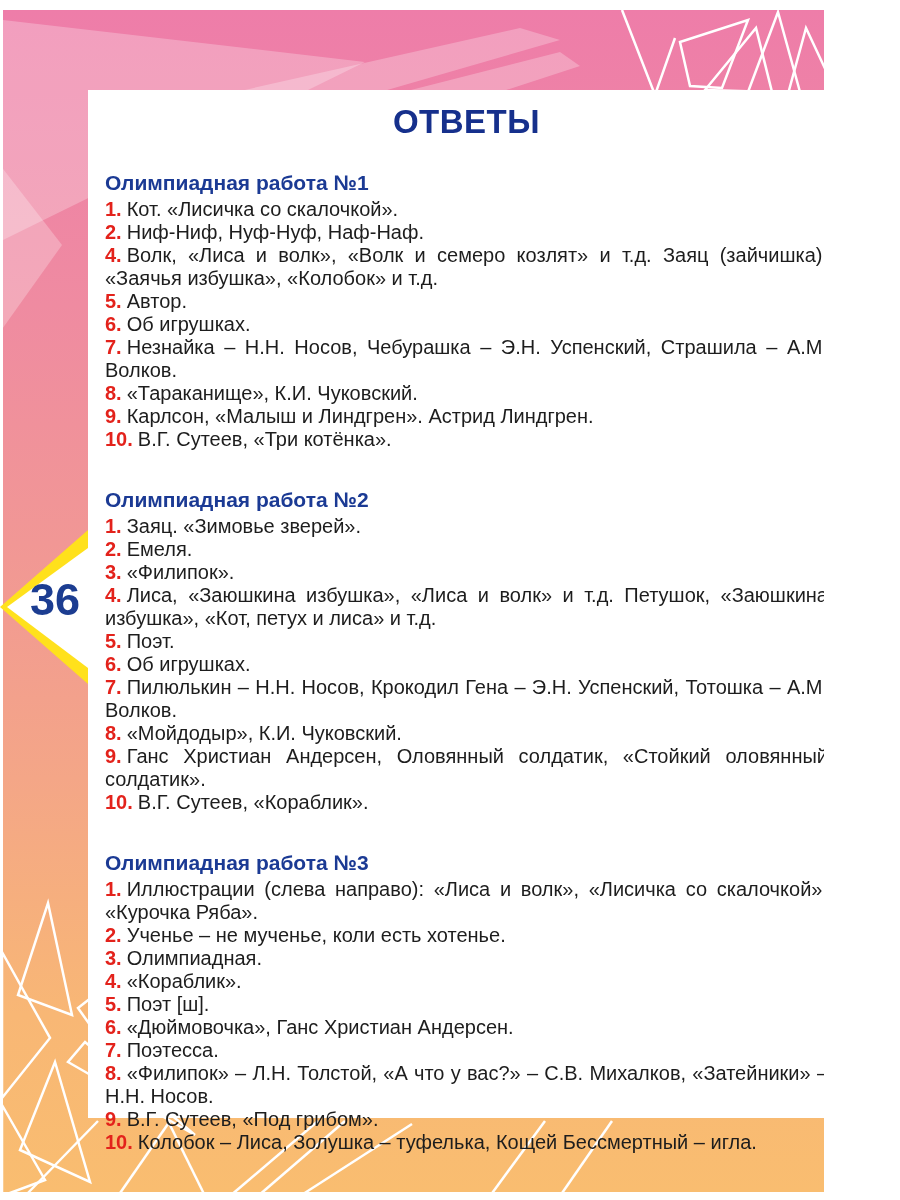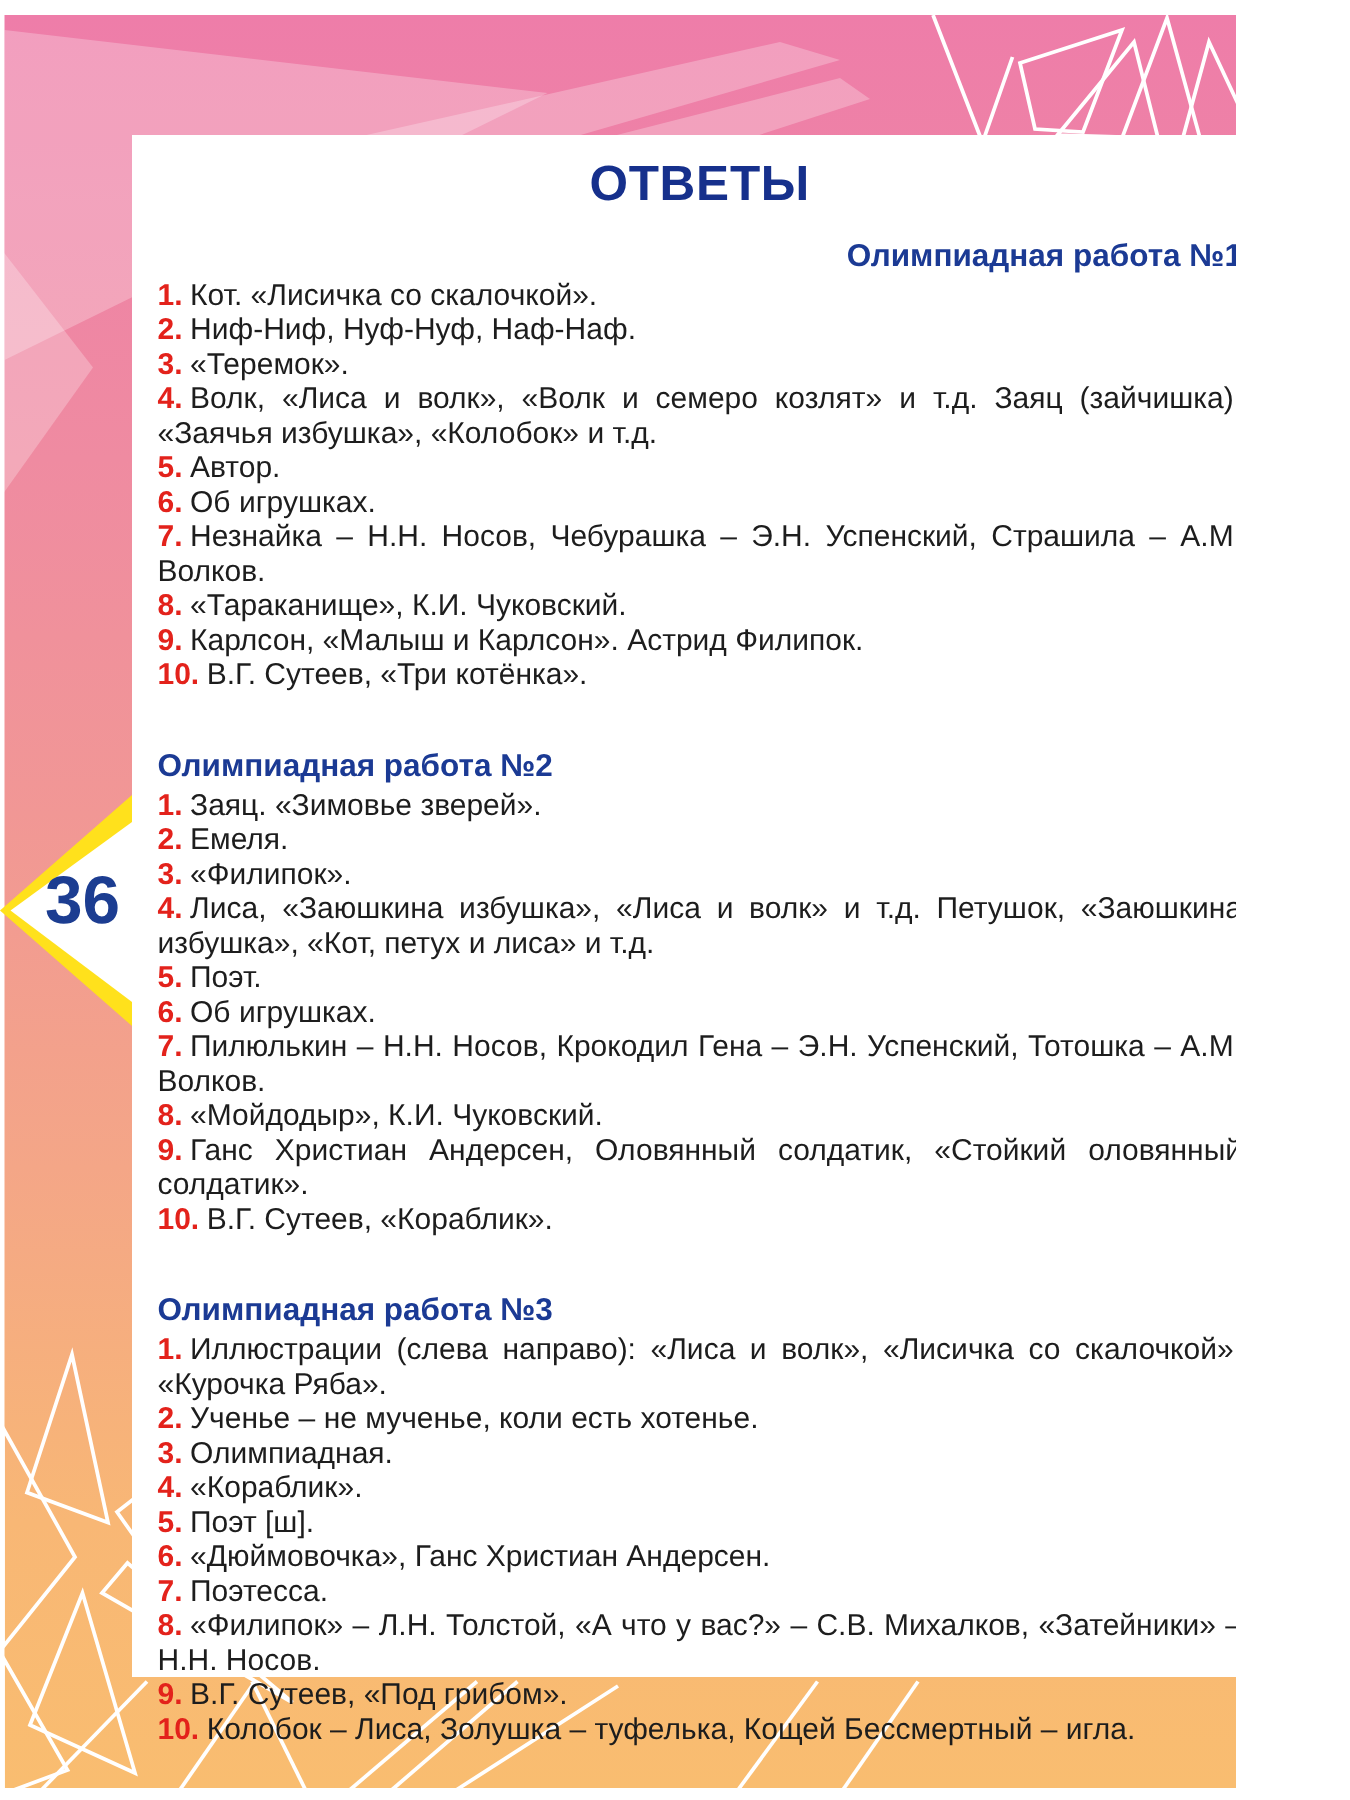--- a/index.html
+++ b/index.html
@@ -8,21 +8,21 @@
   .bg-svg{position:absolute;left:0;top:0;width:900px;height:1200px;display:block;}
 
   .card{position:absolute;left:88px;top:90px;width:760px;height:1028px;background:#ffffff;
         box-sizing:border-box;padding:12px 20px 0 17px;}
 
   .doc-title{margin:0;text-align:center;font-size:33px;line-height:40px;font-weight:bold;
              letter-spacing:.5px;color:#16308c;}
 
   .section{margin:0;}
   .section .sec-heading{margin:34px 0 0 0;font-size:21px;line-height:30px;font-weight:bold;color:#1b3a94;}
-  .section:first-of-type .sec-heading{margin-top:14px;text-align:right;}
+  .section:first-of-type .sec-heading{margin-top:26px;}
   .answer{margin:0;font-size:20px;line-height:23px;color:#1d1d1d;text-align:justify;}
   .answer .num{font-weight:bold;color:#e3221b;margin-right:5px;}
 
   .page-num{position:absolute;left:30px;top:577px;width:62px;text-align:left;
             font-size:45px;line-height:46px;font-weight:bold;color:#1c3d91;}
 </style>
 </head>
 <body>
 
 <div class="stage">
@@ -89,33 +89,32 @@
   <main class="card">
     <h1 class="doc-title">ОТВЕТЫ</h1>
     <div id="sections">
     <section class="section">
       <h2 class="sec-heading">Олимпиадная работа №1</h2>
       <div>
     <p class="answer"><span class="num">1.</span><span>Кот. «Лисичка со скалочкой».</span></p>
 
     <p class="answer"><span class="num">2.</span><span>Ниф-Ниф, Нуф-Нуф, Наф-Наф.</span></p>
 
-    <p class="answer"><span class="num">3.</span><span>«Теремок».</span></p>
 
     <p class="answer"><span class="num">4.</span><span>Волк, «Лиса и волк», «Волк и семеро козлят» и т.д. Заяц (зайчишка), «Заячья избушка», «Колобок» и т.д.</span></p>
 
     <p class="answer"><span class="num">5.</span><span>Автор.</span></p>
 
     <p class="answer"><span class="num">6.</span><span>Об игрушках.</span></p>
 
     <p class="answer"><span class="num">7.</span><span>Незнайка – Н.Н. Носов, Чебурашка – Э.Н. Успенский, Страшила – А.М. Волков.</span></p>
 
     <p class="answer"><span class="num">8.</span><span>«Тараканище», К.И. Чуковский.</span></p>
 
-    <p class="answer"><span class="num">9.</span><span>Карлсон, «Малыш и Карлсон». Астрид Филипок.</span></p>
+    <p class="answer"><span class="num">9.</span><span>Карлсон, «Малыш и Линдгрен». Астрид Линдгрен.</span></p>
 
     <p class="answer"><span class="num">10.</span><span>В.Г. Сутеев, «Три котёнка».</span></p>
   </div>
     </section>
 
     <section class="section">
       <h2 class="sec-heading">Олимпиадная работа №2</h2>
       <div>
     <p class="answer"><span class="num">1.</span><span>Заяц. «Зимовье зверей».</span></p>
 

